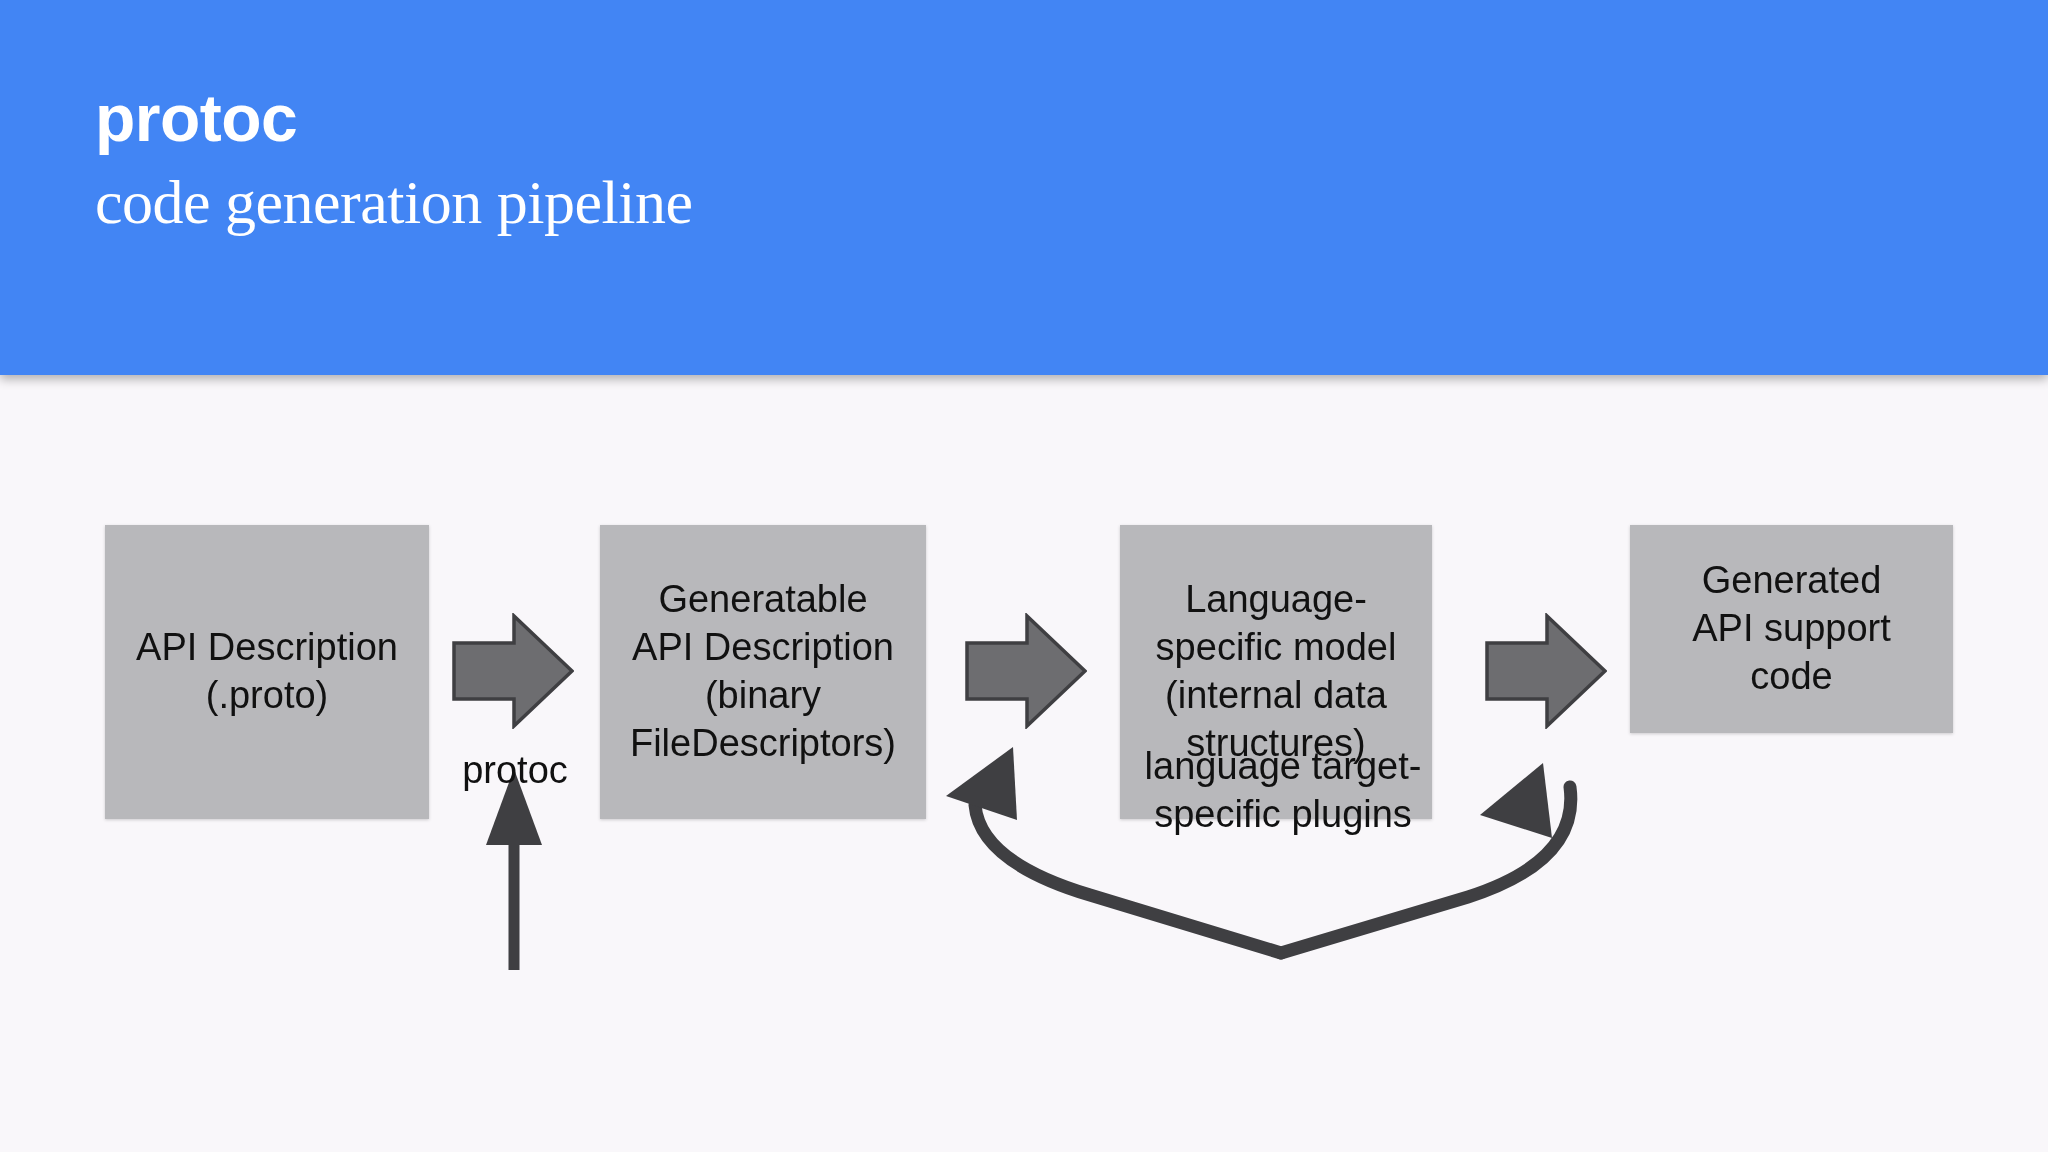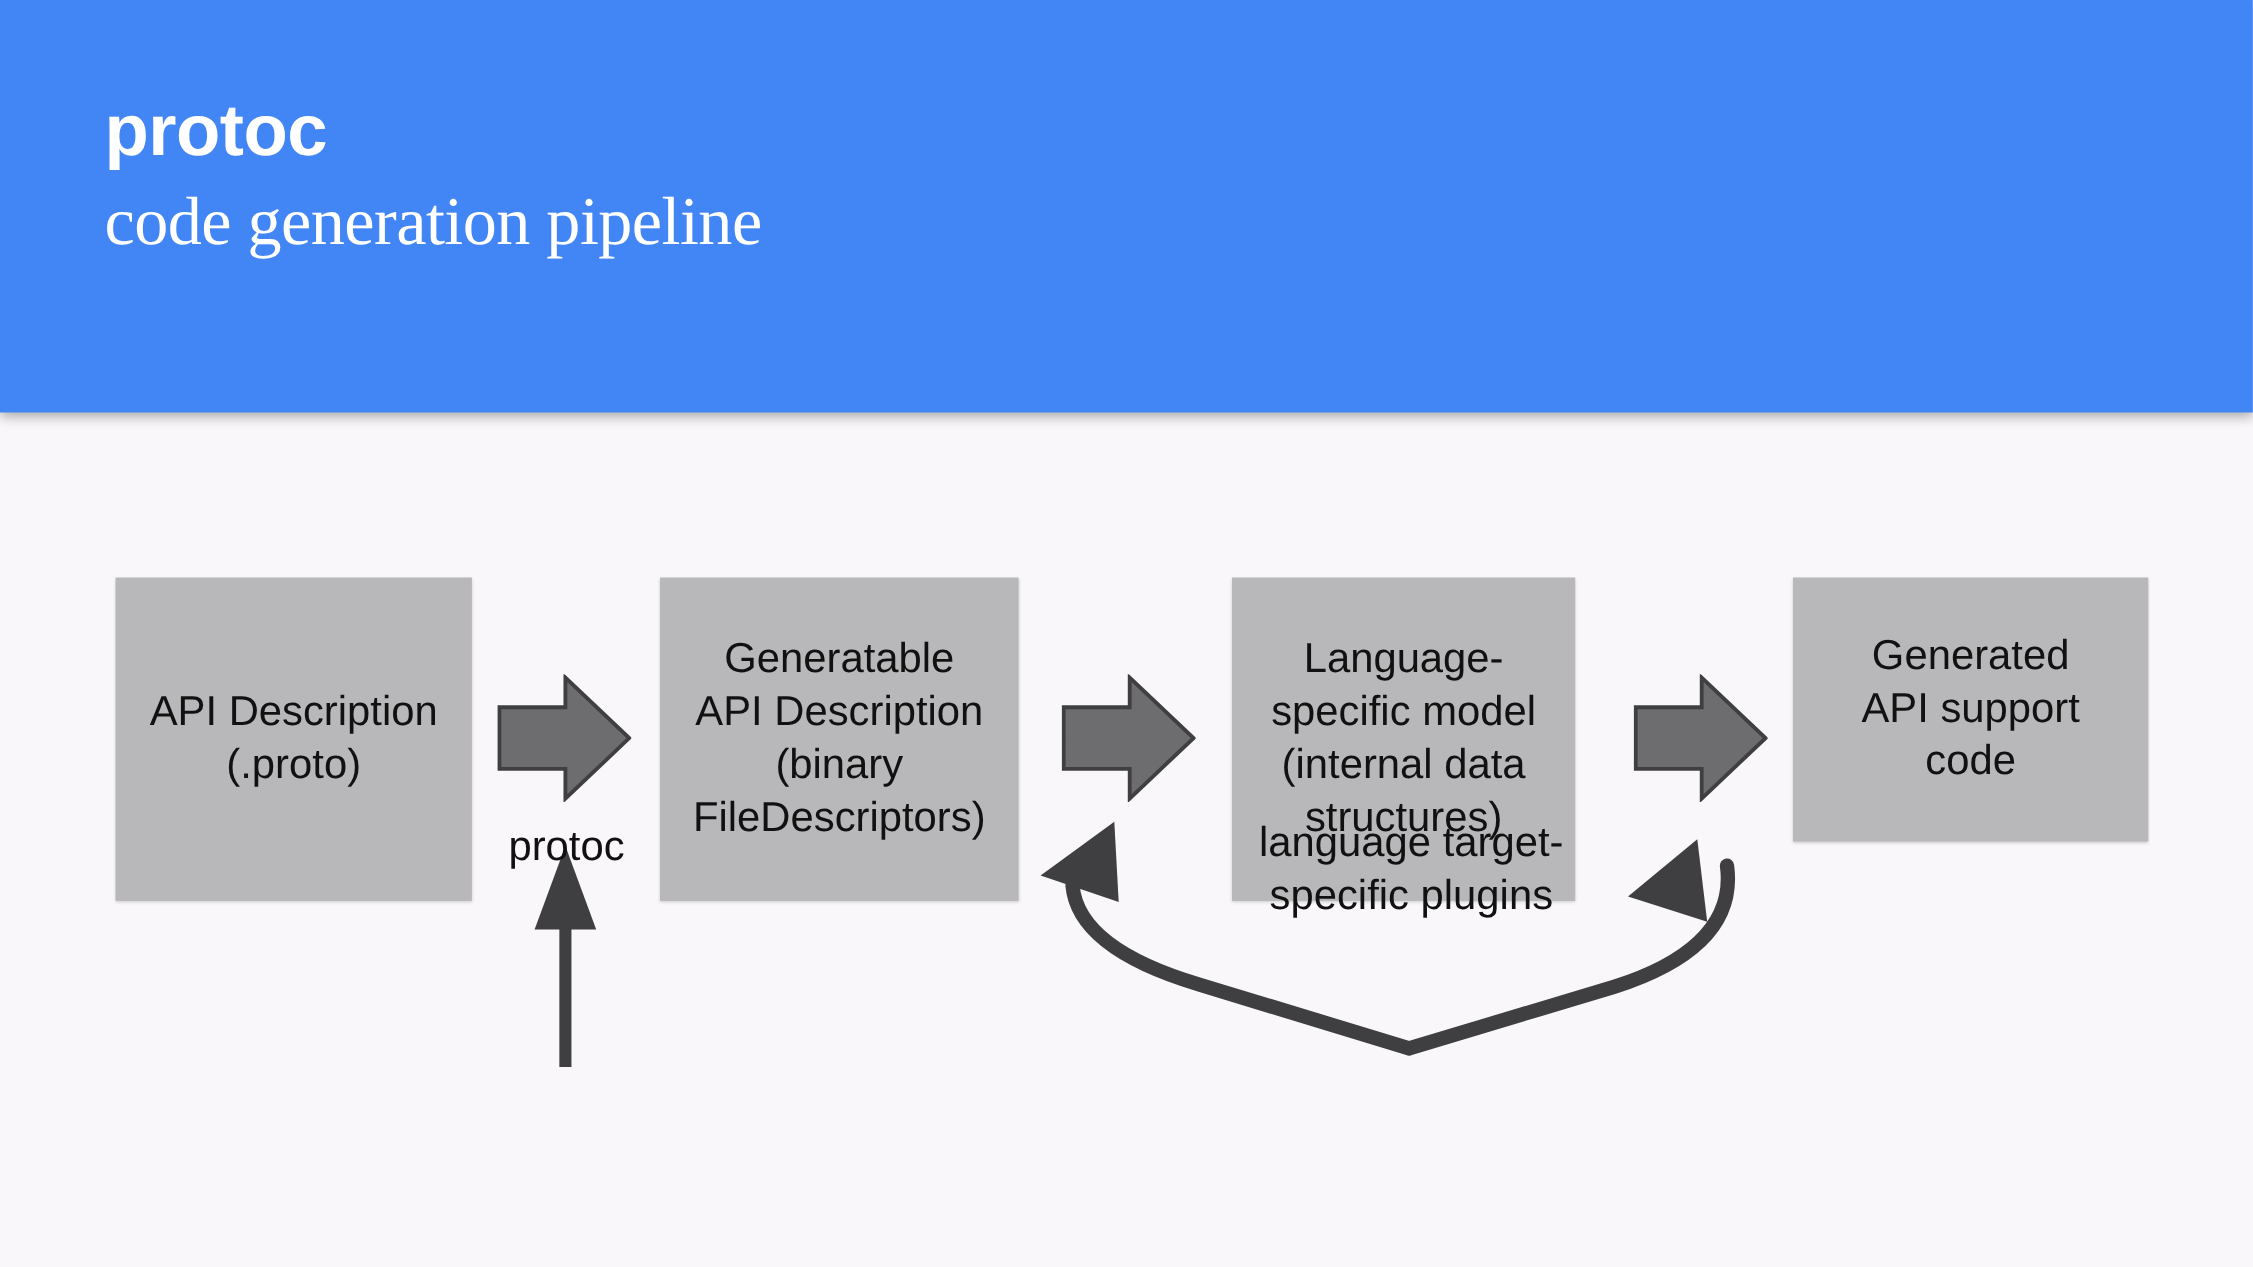--- a/index.html
+++ b/index.html
@@ -76,21 +76,21 @@
     padding: 4px 8px;
   }
   .stage-box .stage-text {
     width: 100%;
     white-space: pre-line;
   }
 
   #stage-box-0 { left: 105px;  top: 150px; width: 324px; height: 294px; }
   #stage-box-1 { left: 600px;  top: 150px; width: 326px; height: 294px; }
   #stage-box-2 { left: 1120px; top: 150px; width: 312px; height: 294px; }
-  #stage-box-3 { left: 1630px; top: 150px; width: 323px; height: 240px; }
+  #stage-box-3 { left: 1630px; top: 150px; width: 323px; height: 208px; }
 
   
   .block-arrow {
     position: absolute;
     width: 122px;
     height: 116px;
     top: 238px;
   }
   #block-arrow-0 { left: 452px; }
   #block-arrow-1 { left: 965px; }

